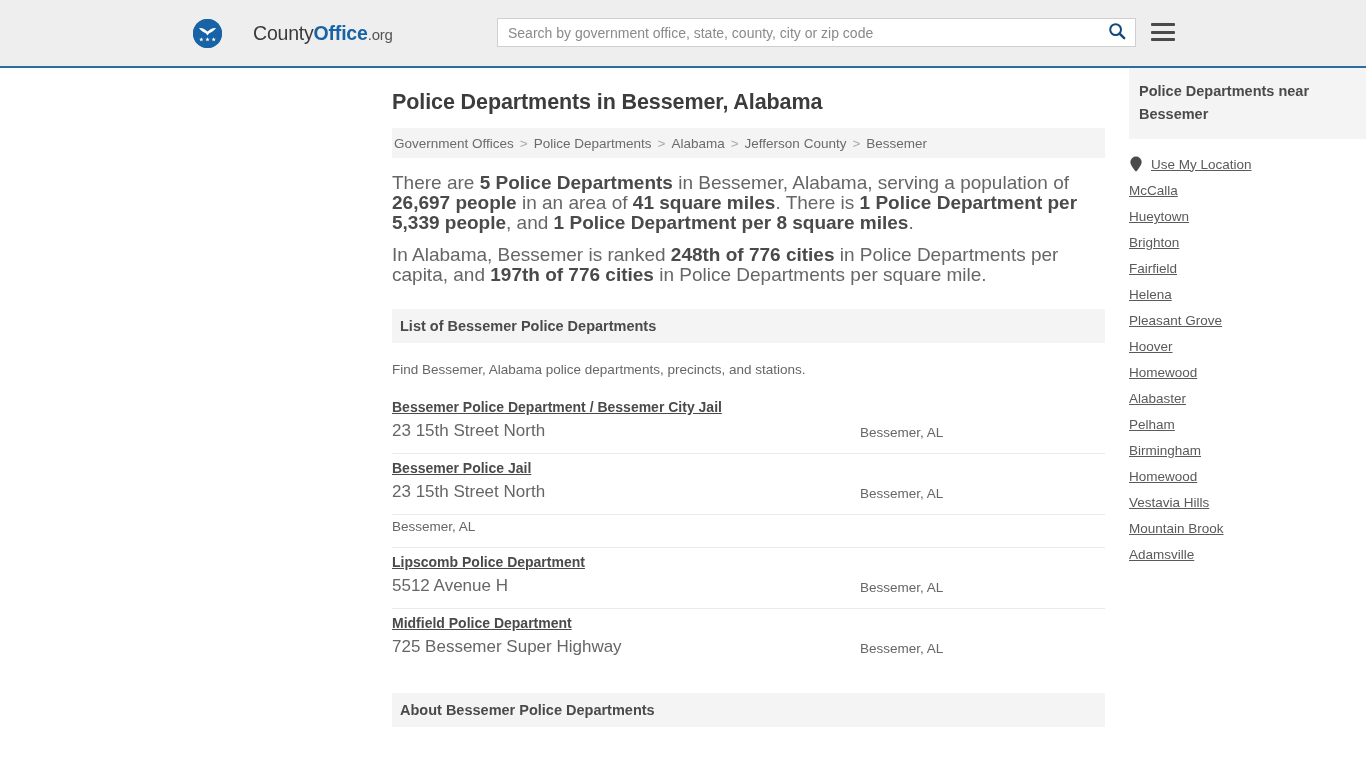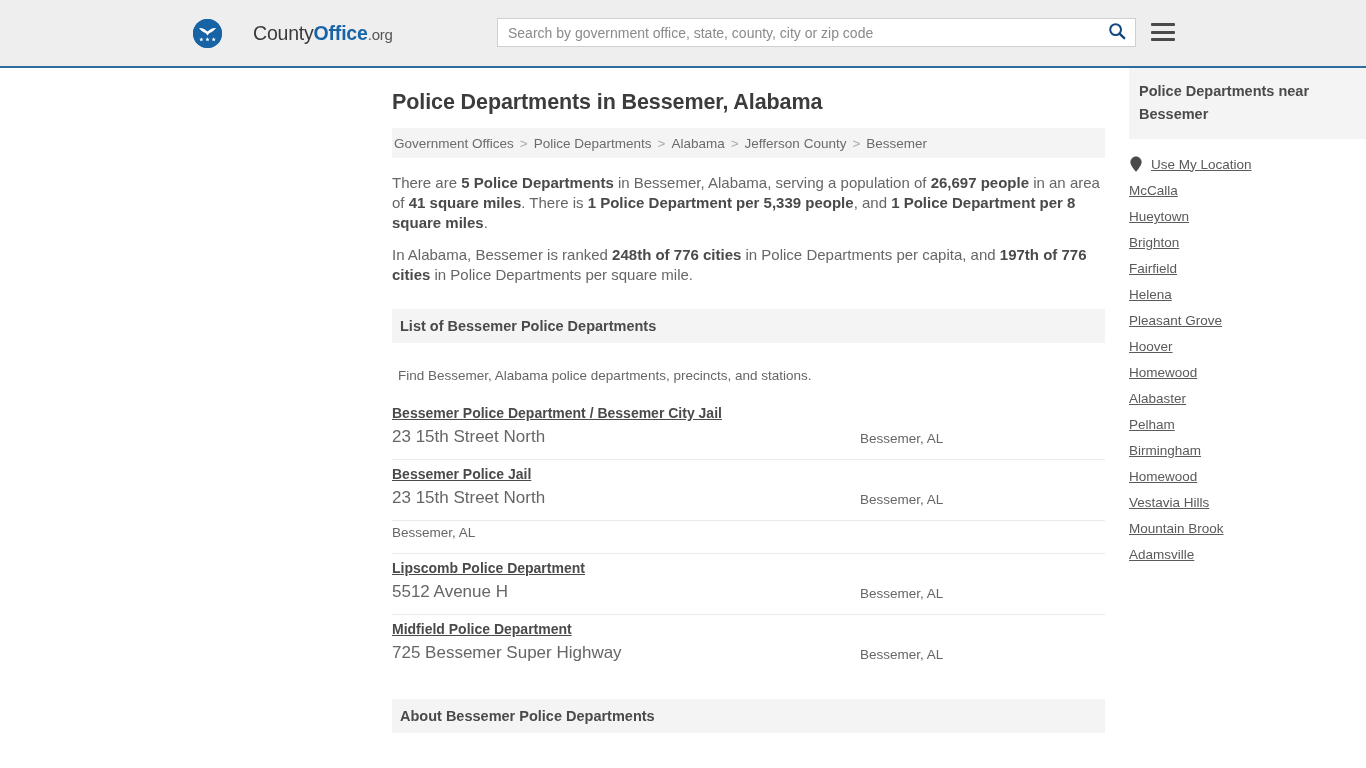--- a/index.html
+++ b/index.html
@@ -129,40 +129,40 @@
   .breadcrumb a {
     color: #6b6b6b;
     text-decoration: none;
     white-space: nowrap;
   }
   .breadcrumb .sep { margin: 0 6px; color: #a9a9a9; }
 
   .intro {
     margin: 0;
     padding-top: 15px;
-    font-size: 15px;
+    font-size: 19px;
     line-height: 20px;
     color: #666666;
   }
   .intro + .intro { padding-top: 12px; }
   .intro b { color: #4a4a4a; font-weight: bold; }
 
   .section-head {
     margin-top: 24px;
     background: #f4f4f4;
     height: 34px;
     display: flex; align-items: center;
     padding: 0 8px;
     font-size: 14.5px;
     font-weight: bold;
     color: #4a4a4a;
   }
 
   .section-sub {
-    margin: 6px;
+    margin: 0;
     padding-top: 19px;
     font-size: 13.5px;
     color: #666666;
   }
 
   .listing-table { margin-top: 16px; }
   .listing-row {
     border-bottom: 1px solid #eaeaea;
     padding: 4px 0 12px 0;
     display: flex;

